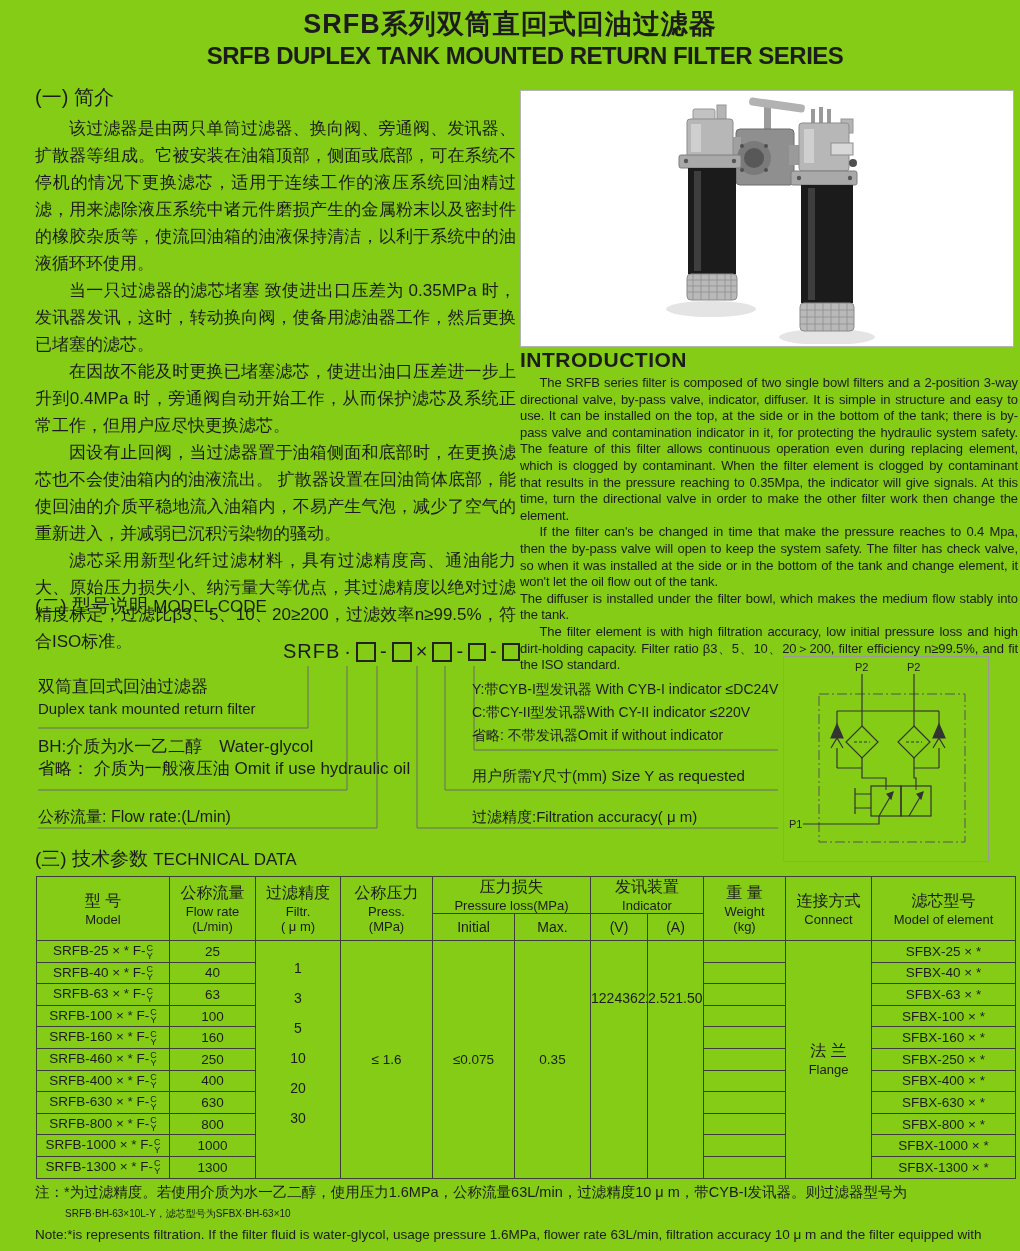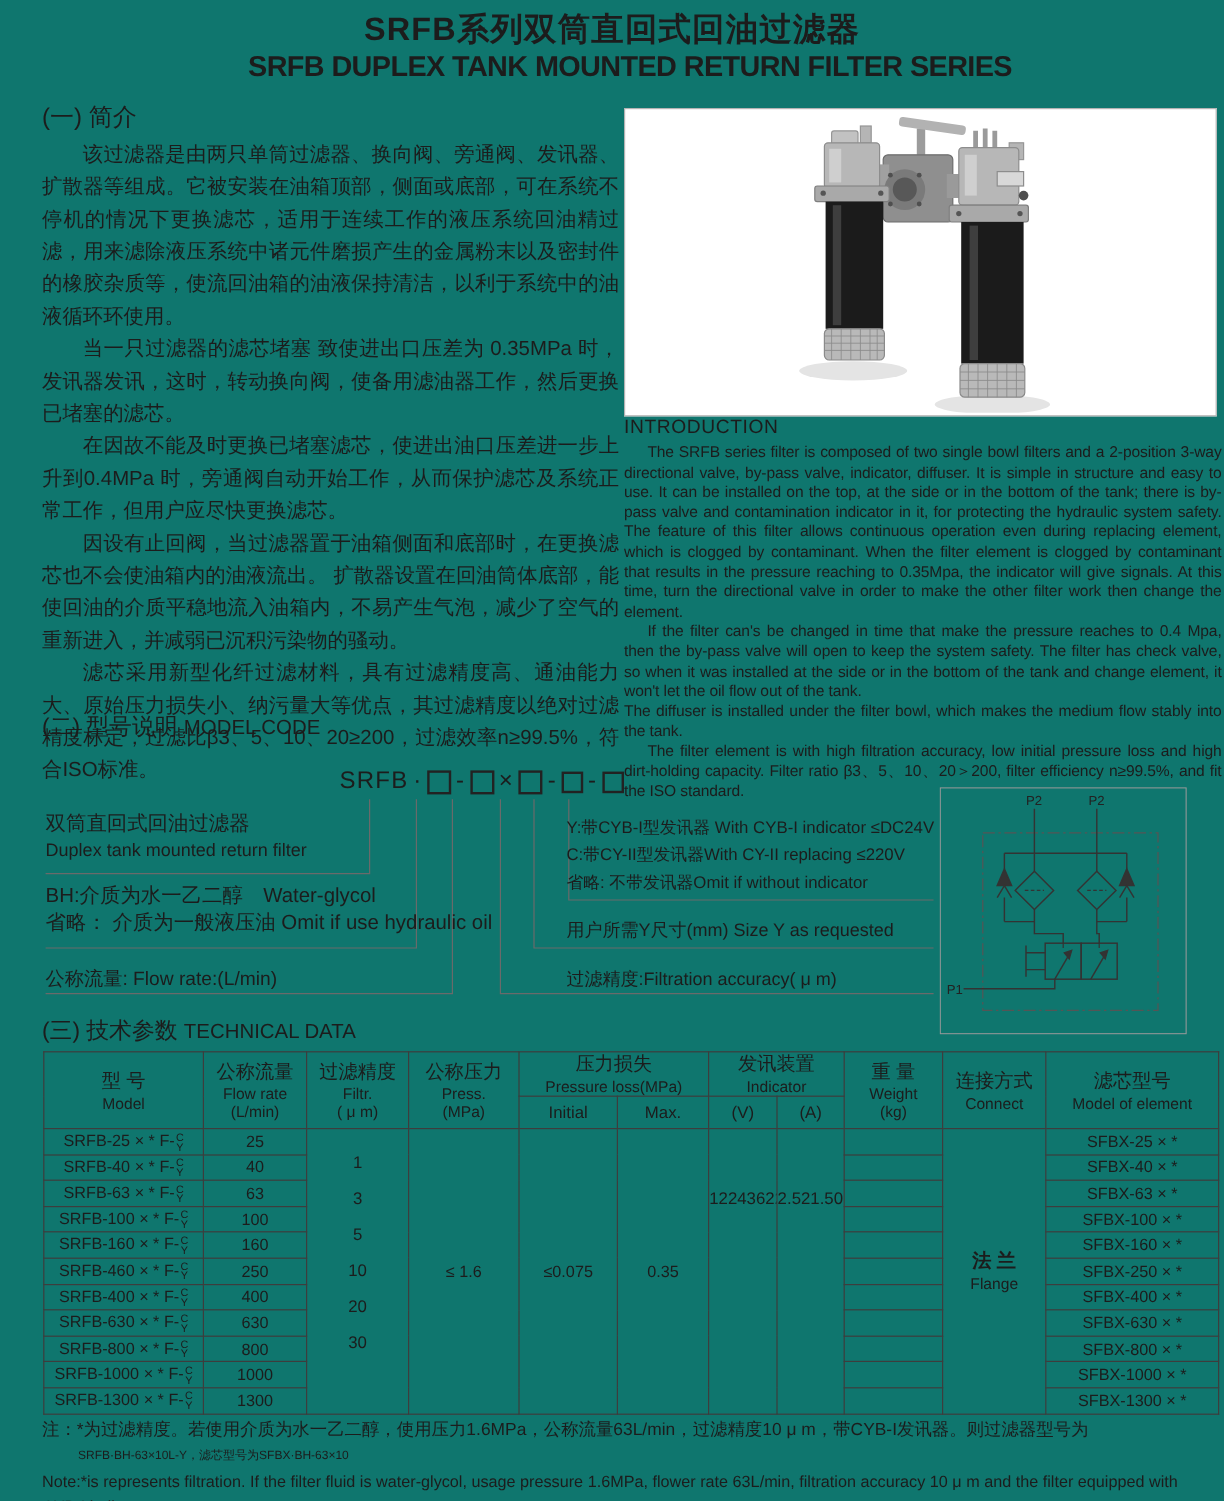--- a/index.html
+++ b/index.html
@@ -1,32 +1,32 @@
 <!DOCTYPE html>
 <html><head>
 <meta charset="utf-8">
 <style>
   html,body{margin:0;padding:0;background:#fff;}
   body{font-family:"Liberation Sans","DejaVu Sans",sans-serif;color:#1c1c1c;}
-  #page{position:relative;width:1020px;height:1251px;background:#0f766e;overflow:hidden;}
+  #page{position:relative;width:1020px;height:1251px;background:#84cc16;overflow:hidden;}
 
   .h1-zh{position:absolute;top:6px;left:0;width:100%;text-align:center;
          font-size:27px;font-weight:bold;letter-spacing:1px;}
   .h1-en{position:absolute;top:42px;left:15px;width:100%;text-align:center;
          font-size:24px;font-weight:bold;letter-spacing:-0.5px;}
 
   .left-col{position:absolute;top:84px;left:35px;width:481px;}
   .sec-h{font-size:20px;margin:0 0 4px 0;font-weight:normal;}
   .left-col p{margin:0;font-size:17px;line-height:27px;text-align:justify;text-indent:2em;}
 
   .photo-box{position:absolute;top:90px;left:520px;width:492px;height:255px;
              border:1px solid #b3b3b3;background:#fff;}
 
   .intro-en{position:absolute;top:348px;left:520px;width:498px;}
-  .intro-en h3{font-size:16px;font-weight:normal;margin:0 0 3px 0;letter-spacing:0.5px;}
+  .intro-en h3{font-size:21px;font-weight:bold;margin:0 0 3px 0;letter-spacing:0.5px;}
   .intro-en p{margin:0;font-size:13px;line-height:16.6px;text-align:justify;text-indent:1.5em;letter-spacing:-0.1px;}
   .intro-en p.noindent{text-indent:0;}
 
   .sec2-h{position:absolute;top:593px;left:35px;font-size:19px;}
   .sec2-h .en,.sec3-h .en{font-size:17px;}
   .sec3-h{position:absolute;top:846px;left:35px;font-size:19px;}
 
   .code-line{position:absolute;top:640px;left:283px;font-size:20px;letter-spacing:1px;
              display:flex;align-items:center;gap:4px;text-align:right;}
   .code-line .box{display:inline-block;width:16px;height:16px;border:2px solid #222;}
@@ -173,21 +173,21 @@
     <div class="zh-big">双筒直回式回油过滤器</div>
     <div>Duplex tank mounted return filter</div>
   </div>
   <div class="mc-label lbl-bh">
     <div class="zh-big">BH:介质为水一乙二醇　Water-glycol</div>
     <div class="zh-big">省略： 介质为一般液压油 Omit  if use hydraulic oil</div>
   </div>
   <div class="mc-label lbl-flow">公称流量: Flow rate:(L/min)</div>
   <div class="mc-label lbl-ind">
     <div>Y:带CYB-I型发讯器 With CYB-I indicator ≤DC24V</div>
-    <div>C:带CY-II型发讯器With CY-II replacing ≤220V</div>
+    <div>C:带CY-II型发讯器With CY-II indicator ≤220V</div>
     <div>省略: 不带发讯器Omit if without indicator</div>
   </div>
   <div class="mc-label lbl-sizey">用户所需Y尺寸(mm)  Size Y as requested</div>
   <div class="mc-label lbl-filtr">过滤精度:Filtration accuracy( μ m)</div>
 
   <svg id="schematic" width="206" height="206" viewBox="0 0 206 206">
     <rect x="0.5" y="0.5" width="205" height="205" fill="none" stroke="#9a9a9a"></rect>
     <rect x="36" y="38" width="146" height="148" fill="none" stroke="#555" stroke-dasharray="10 3 2 3"></rect>
     <text x="72" y="15" font-size="11" fill="#222">P2</text>
     <text x="124" y="15" font-size="11" fill="#222">P2</text>
@@ -329,21 +329,21 @@
           <td rowspan="11" style="vertical-align: top;">
             <div class="vstack2">
               <div>2.5</div>
               <div>2</div>
               <div>1.5</div>
               <div>0.25</div>
             </div>
           </td>
           <td></td>
           <td rowspan="11">
-            <div style="font-size: 16px; font-weight: bold;">法 兰</div>
+            <div style="font-size: 16px;">法 兰</div>
             <div style="font-size: 13px;">Flange</div>
           </td>
           <td>SFBX-25 × *</td>
         </tr>
         <tr>
           <td class="c-model"><span>SRFB-40 × * F-</span><span class="stack">
               <span>C</span>
               <span>Y</span>
             </span></td>
           <td>40</td>

